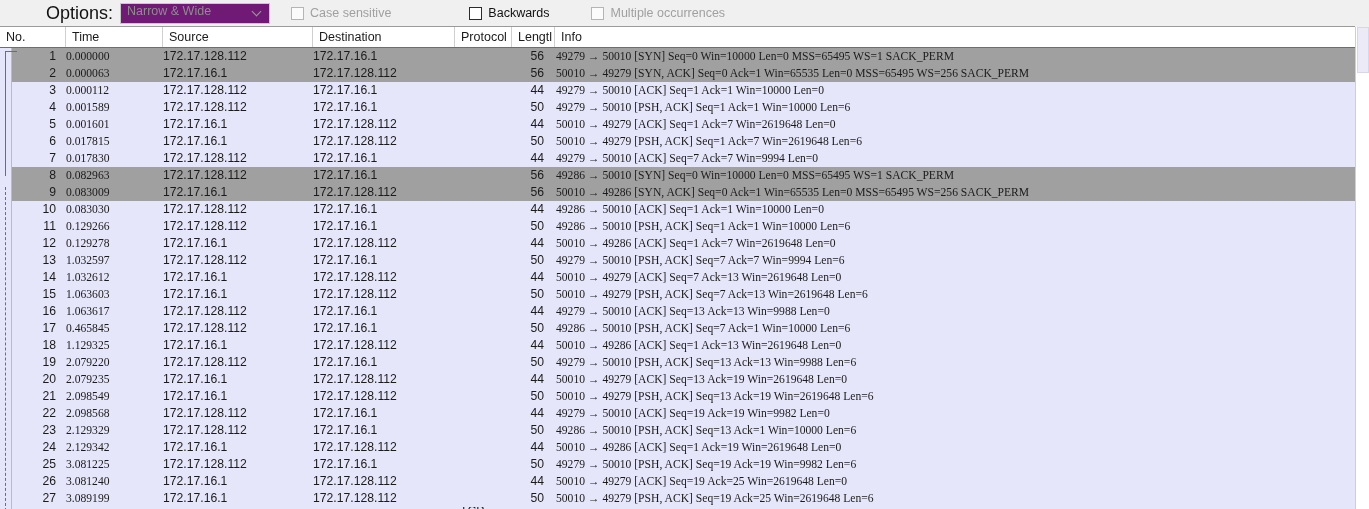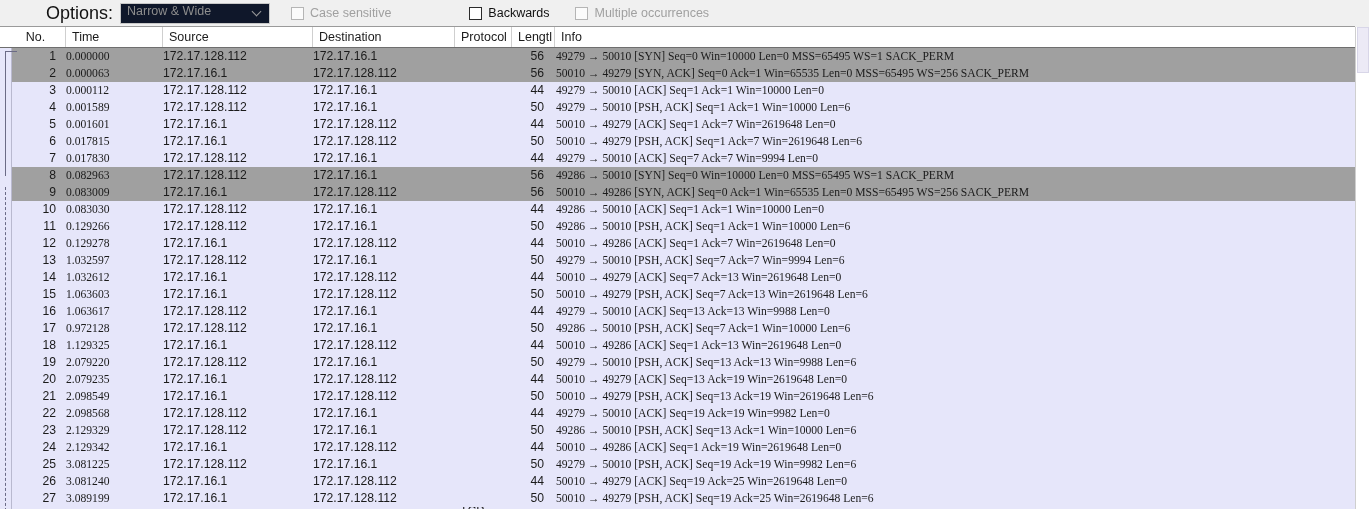--- a/index.html
+++ b/index.html
@@ -33,21 +33,21 @@
   }
   .opt-label {
     font-size: 18px;
     color: #111;
     margin-right: 7px;
     white-space: nowrap;
   }
   .opt-select {
     width: 150px;
     height: 21px;
-    background: #0f172a;
+    background: #701a75;
     border: 1px solid #c8c8c8;
     display: flex;
     align-items: center;
     padding: 0 4px 4px 6px;
     position: relative;
   }
   .opt-select .sel-text {
     font-size: 12.5px;
     color: #8d8d8d;
     flex: 1;
@@ -70,21 +70,21 @@
     transform: rotate(-45deg);
   }
 
   .cbx-group {
     display: flex;
     align-items: center;
     margin-left: 21px;
     white-space: nowrap;
   }
   .cbx-group.gap2 { margin-left: 38px; padding-left: 40px; }
-  .cbx-group.gap3 { margin-left: 26px; text-align: center; }
+  .cbx-group.gap3 { margin-left: 42px; text-align: center; }
 
   .cbx {
     width: 13px; height: 13px;
     border: 1px solid #b5b5b5;
     background: #fbfbfb;
     margin-right: 6px;
     flex: 0 0 auto;
   }
   .cbx.enabled { border: 1.6px solid #2b2b2b; background: #ffffff; }
   .cbx-label { font-size: 12.5px; color: #a0a0a0; }
@@ -163,21 +163,21 @@
 
   
   .c-no    { left: 0px;    width: 56px;  }
   .c-time  { left: 66px;   width: 86px;  }
   .c-src   { left: 163px;  width: 145px; }
   .c-dst   { left: 313px;  width: 140px; }
   .c-proto { left: 460px;  width: 50px; margin-top: 47px;  }
   .c-len   { left: 506px;  width: 38px;  }
   .c-info  { left: 556px;  width: 790px; }
 
-  .h-no    { left: 0px;    width: 66px; text-align: center;  }
+  .h-no    { left: 0px;    width: 66px;  }
   .h-time  { left: 66px;   width: 97px;  }
   .h-src   { left: 163px;  width: 150px; }
   .h-dst   { left: 313px;  width: 142px; }
   .h-proto { left: 455px;  width: 57px;  }
   .h-len   { left: 512px;  width: 43px;  }
   .h-info  { left: 555px;  width: 814px; }
 
   
   .vscroll {
     position: absolute;
@@ -384,21 +384,21 @@
         <div class="cell c-no   num">16</div>
         <div class="cell c-time mono">1.063617</div>
         <div class="cell c-src">172.17.128.112</div>
         <div class="cell c-dst">172.17.16.1</div>
         <div class="cell c-proto">TCP</div>
         <div class="cell c-len num">44</div>
         <div class="cell c-info mono">49279 → 50010 [ACK] Seq=13 Ack=13 Win=9988 Len=0</div>
       </div>
       <div class="row">
         <div class="cell c-no   num">17</div>
-        <div class="cell c-time mono">0.972128</div>
+        <div class="cell c-time mono">0.465845</div>
         <div class="cell c-src">172.17.128.112</div>
         <div class="cell c-dst">172.17.16.1</div>
         <div class="cell c-proto">TCP</div>
         <div class="cell c-len num">50</div>
         <div class="cell c-info mono">49286 → 50010 [PSH, ACK] Seq=7 Ack=1 Win=10000 Len=6</div>
       </div>
       <div class="row">
         <div class="cell c-no   num">18</div>
         <div class="cell c-time mono">1.129325</div>
         <div class="cell c-src">172.17.16.1</div>

